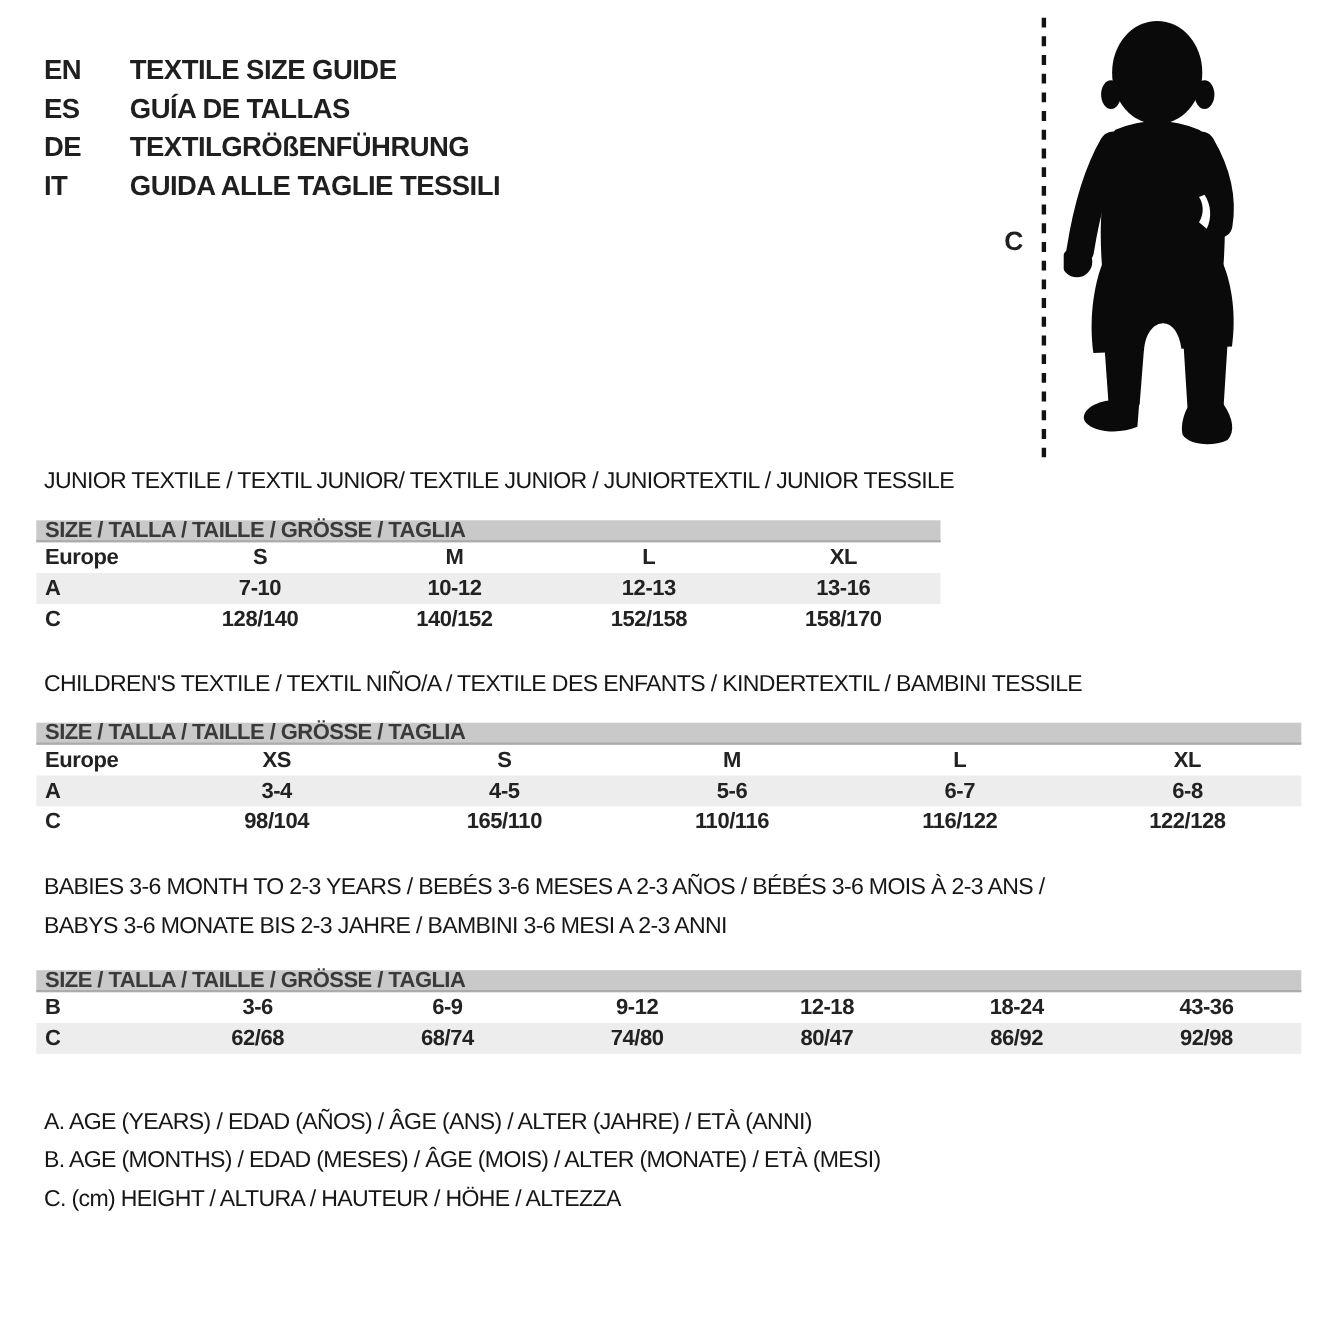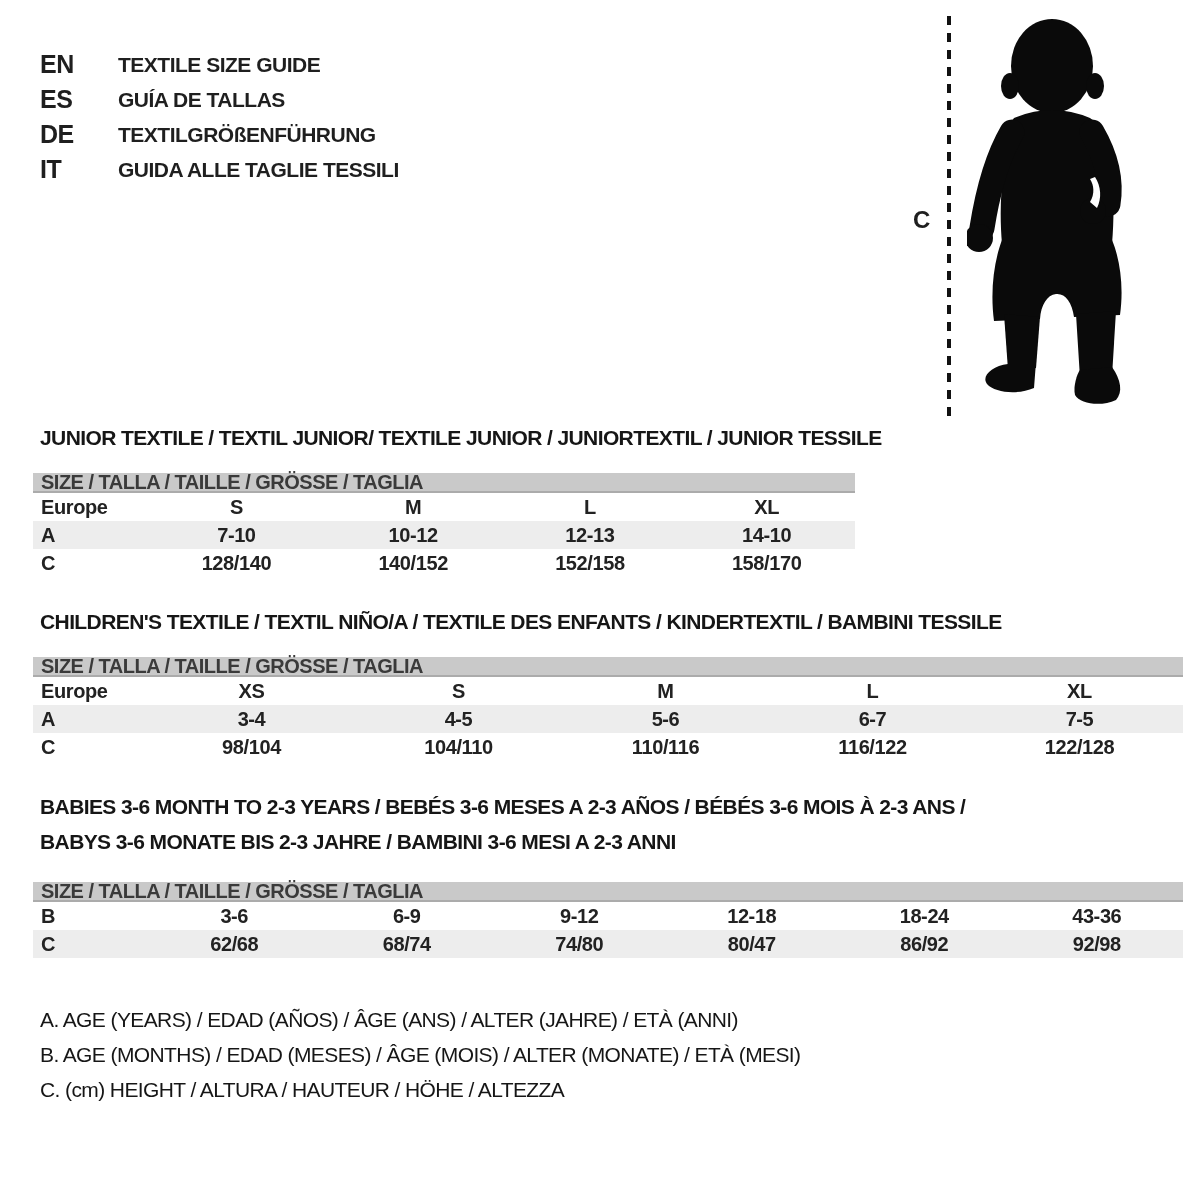--- a/index.html
+++ b/index.html
@@ -6,30 +6,30 @@
   body{
     width:1200px;height:1200px;background:#ffffff;position:relative;
     font-family:"Liberation Sans","DejaVu Sans",sans-serif;
     color:#1f1f1f;overflow:hidden;
     font-stretch:condensed;
   }
   
   .langs{position:absolute;top:47px;left:40px;}
   .lang-row{display:flex;height:35px;align-items:center;}
   .lang-code{width:78px;font-size:25px;font-weight:700;letter-spacing:-0.5px;}
-  .lang-title{font-size:21px;font-weight:700;letter-spacing:-0.5px;}
+  .lang-title{font-size:25px;font-weight:700;letter-spacing:-0.5px;}
   
   .figure{position:absolute;left:905px;top:8px;width:250px;height:415px;}
   .measure-label{position:absolute;left:8px;top:198px;font-size:24px;font-weight:700;}
   .measure-line{position:absolute;left:40px;top:8px;}
   .toddler{position:absolute;left:62px;top:6px;}
   
   .content{position:absolute;top:0;left:0;width:1200px;}
   .section-title{
-    margin-left:40px;font-size:21px;font-weight:700;letter-spacing:-0.6px;
+    margin-left:40px;font-size:21px;font-weight:400;letter-spacing:-0.6px;
     line-height:24px;color:#161616;
   }
   .st-junior{margin-top:426px;}
   .st-children{margin-top:33px;}
   .st-babies{margin-top:28px;}
   .size-table{margin-left:33px;margin-top:23px;}
   .band{
     height:20px;background:#c9c9c9;border-bottom:2px solid #ababab;
     display:flex;align-items:center;box-sizing:border-box;
   }
@@ -119,21 +119,21 @@
       <div class="td">S</div>
       <div class="td">M</div>
       <div class="td">L</div>
       <div class="td">XL</div>
     </div>
     <div class="tr w-junior cols4 shade">
       <div class="td rowlabel">A</div>
       <div class="td">7-10</div>
       <div class="td">10-12</div>
       <div class="td">12-13</div>
-      <div class="td">14-10</div>
+      <div class="td">13-16</div>
     </div>
     <div class="tr w-junior cols4">
       <div class="td rowlabel">C</div>
       <div class="td">128/140</div>
       <div class="td">140/152</div>
       <div class="td">152/158</div>
       <div class="td">158/170</div>
     </div>
   </div>
 
@@ -149,26 +149,26 @@
       <div class="td">M</div>
       <div class="td">L</div>
       <div class="td">XL</div>
     </div>
     <div class="tr w-wide cols5 shade">
       <div class="td rowlabel">A</div>
       <div class="td">3-4</div>
       <div class="td">4-5</div>
       <div class="td">5-6</div>
       <div class="td">6-7</div>
-      <div class="td">7-5</div>
+      <div class="td">6-8</div>
     </div>
     <div class="tr w-wide cols5">
       <div class="td rowlabel">C</div>
       <div class="td">98/104</div>
-      <div class="td">104/110</div>
+      <div class="td">165/110</div>
       <div class="td">110/116</div>
       <div class="td">116/122</div>
       <div class="td">122/128</div>
     </div>
   </div>
 
   <div class="section-title st-babies">
     <div style="line-height:35px;">BABIES 3-6 MONTH TO 2-3 YEARS / BEBÉS 3-6 MESES A 2-3 AÑOS / BÉBÉS 3-6 MOIS À 2-3 ANS /</div>
     <div style="line-height:35px;">BABYS 3-6 MONATE BIS 2-3 JAHRE / BAMBINI 3-6 MESI A 2-3 ANNI</div>
   </div>

